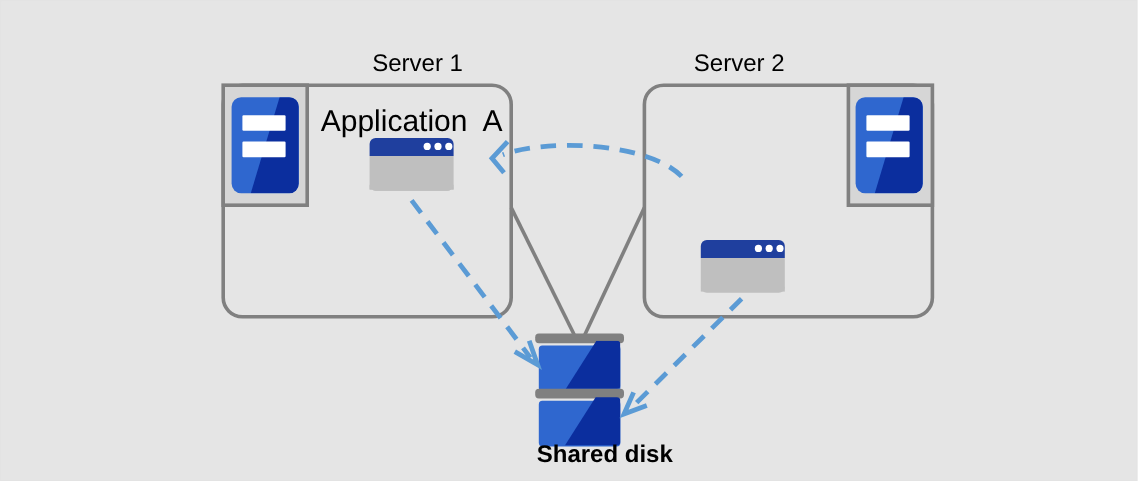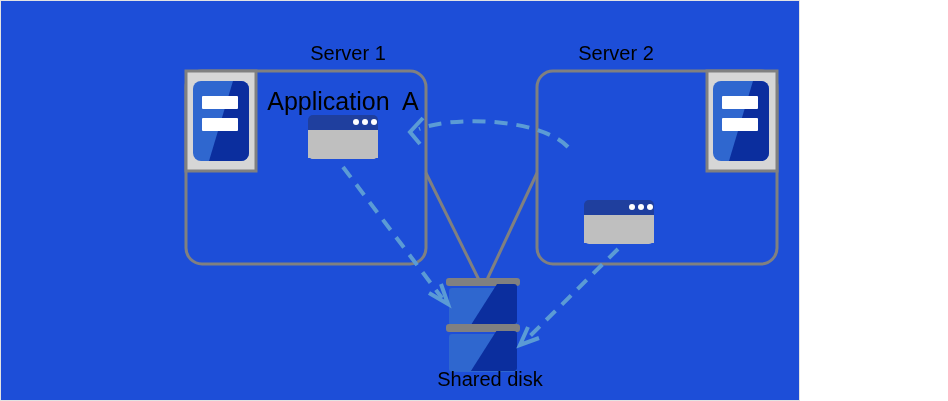--- a/index.html
+++ b/index.html
@@ -5,23 +5,23 @@
   html, body {
     margin: 0;
     padding: 0;
     background: #ffffff;
   }
   body {
     font-family: "Liberation Sans", sans-serif;
   }
   #canvas {
     position: relative;
-    width: 800px;
+    width: 948px;
     height: 401px;
-    background: #1d4ed8;
+    background: #e5e5e5;
     border: 1px solid #e3e3e3;
     box-sizing: border-box;
     overflow: hidden;
   }
   #diagram-svg {
     position: absolute;
     left: 0;
     top: 0;
     width: 948px;
     height: 401px;
@@ -48,21 +48,21 @@
   .lbl-disk {
     font-size: 20px;
     text-align: center;
   }
   #server1-title { left: 232px; top: 40px; width: 230px; }
   #server2-title { left: 500px; top: 40px; width: 230px; }
   #app-a-label   { left: 252px; top: 85px; width: 180px; }
   #app-b-label   { left: 520px; top: 168px; width: 210px; }
   #group-line1   { left: 414px; top: 57px; width: 160px; }
   #group-line2   { left: 414px; top: 80px; width: 160px; }
-  #shared-disk-label { left: 394px; top: 366px; width: 190px; }
+  #shared-disk-label { left: 408px; top: 366px; width: 190px; font-weight: bold; }
 </style>
 </head>
 <body>
 
 <div id="canvas">
 
   <svg id="diagram-svg" viewBox="0 0 948 401" xmlns="http://www.w3.org/2000/svg">
 
     <defs>
 

